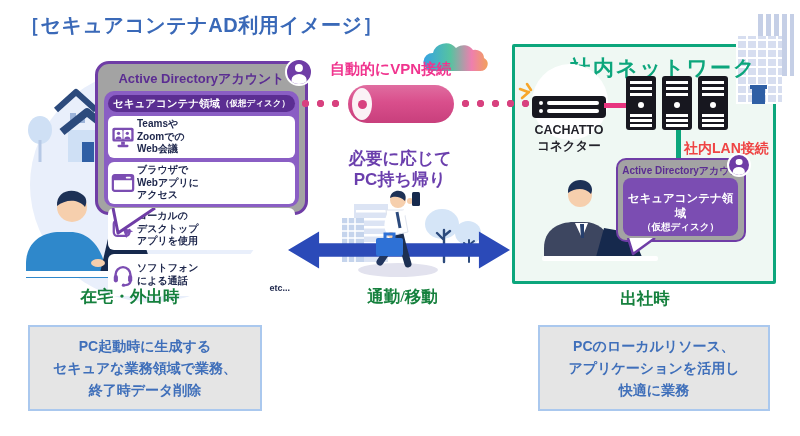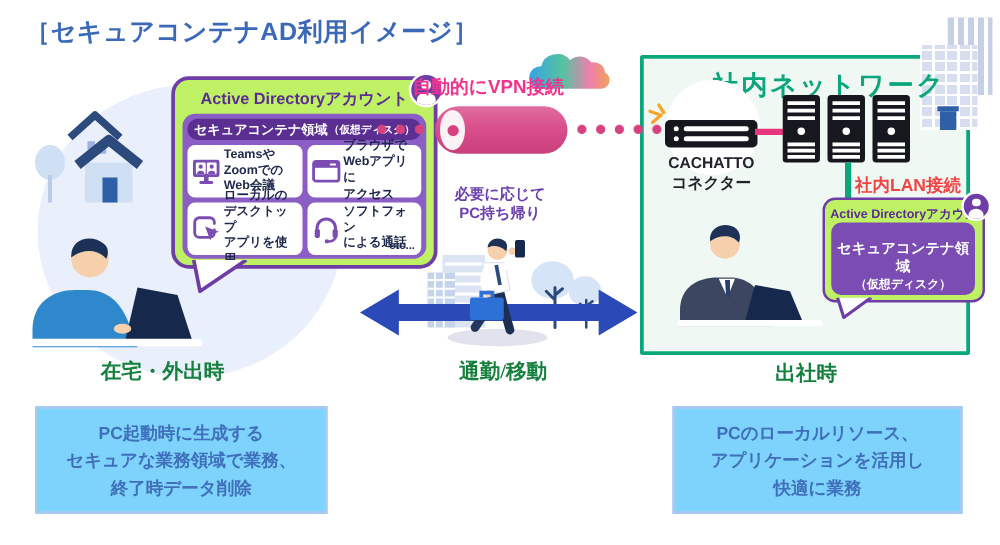--- a/index.html
+++ b/index.html
@@ -8,41 +8,41 @@
   .abs{position:absolute;}
   .pre{white-space:pre-line;}
 
   
   .title{left:20px;top:12px;font-size:20px;font-weight:bold;color:#3a69b8;letter-spacing:.5px;}
 
   
   .home-circle{left:30px;top:68px;width:244px;height:234px;border-radius:50%;background:#e9effb;}
 
   
-  .bubble{background:#bef264;border:3px solid #6f3da6;border-radius:14px;box-sizing:border-box;margin-left:42px;}
+  .bubble{background:#a3a3a3;border:3px solid #6f3da6;border-radius:14px;box-sizing:border-box;}
   .bubble-l{left:95px;top:61px;width:213px;height:154px;}
   .bubble-r{left:616px;top:158px;width:130px;height:84px;border-width:2.5px;border-radius:10px;}
   .bub-head{width:100%;text-align:center;font-weight:bold;color:#5b2d92;}
   .bubble-l .bub-head{position:absolute;top:6px;left:0;font-size:13px;}
   .bubble-r .bub-head{position:absolute;top:4px;left:0;font-size:10px;}
   .avatar{position:absolute;border-radius:50%;background:#6f3da6;border:2px solid #fff;overflow:hidden;}
   .avatar::before{content:"";position:absolute;top:18%;left:50%;transform:translateX(-50%);
     width:34%;height:34%;border-radius:50%;background:#fff;}
   .avatar::after{content:"";position:absolute;top:58%;left:50%;transform:translateX(-50%);
     width:62%;height:48%;border-radius:50% 50% 0 0;background:#fff;}
   .avatar-l{right:-8px;top:-6px;width:24px;height:24px;}
   .avatar-r{right:-7px;top:-7px;width:20px;height:20px;}
   .tail{position:absolute;}
 
   .zone-wrap{position:absolute;left:6px;top:27px;width:195px;height:116px;background:#8a5ec4;border-radius:10px;}
   .zone-bar{margin:4px 4px 0;height:17px;background:#5b2e92;border-radius:9px;
     display:flex;align-items:center;justify-content:center;color:#fff;font-weight:bold;}
   .zone-bar .zl{font-size:10.5px;}
   .zone-bar .zs{font-size:8.5px;margin-left:1px;}
-  .feat-grid{display:grid;grid-template-columns:1fr 1fr;gap:4px;margin:4px;}
+  .feat-grid{display:grid;grid-template-columns:1fr;gap:4px;margin:4px;}
   .feat{position:relative;background:#fff;border-radius:6px;height:42px;display:flex;
     align-items:center;padding:2px 3px;box-sizing:border-box;gap:2px;}
   .feat .txt{font-size:10px;font-weight:bold;color:#20294e;line-height:1.28;}
   .feat .icon{flex:0 0 24px;width:24px;height:24px;}
   .feat .suffix{position:absolute;right:5px;bottom:3px;font-size:9px;font-weight:bold;color:#20294e;}
 
   .zone-box-r{position:absolute;left:5px;top:18px;width:115px;height:58px;background:#7b4db2;
     border-radius:8px;color:#fff;text-align:center;}
   .zone-box-r .zl{display:block;margin-top:13px;font-size:11.5px;font-weight:bold;}
   .zone-box-r .zs{display:block;font-size:9.5px;font-weight:bold;}
@@ -50,21 +50,21 @@
   
   .vpn-label{left:330px;top:60px;width:145px;font-size:15px;font-weight:bold;color:#f0348e;}
   .tube{left:348px;top:85px;width:106px;height:38px;border-radius:19px;
     background:linear-gradient(180deg,#e06da0 0%,#d94f8c 45%,#c83f7c 100%);}
   .tube-mouth{position:absolute;left:4px;top:3px;width:20px;height:32px;border-radius:50%;background:#fbf2f6;}
   .tube-dot{position:absolute;left:10px;top:15px;width:9px;height:9px;border-radius:50%;background:#d8417f;}
   .dots{height:9px;background-image:radial-gradient(circle 4px at center,#d8417f 85%,rgba(216,65,127,0) 100%);
     background-size:15px 9px;background-repeat:repeat-x;}
   .dots-a{left:298px;top:99px;width:46px;}
   .dots-b{left:458px;top:99px;width:76px;}
-  .carry-label{left:335px;top:148px;width:130px;text-align:center;font-size:12px;font-weight:bold;
+  .carry-label{left:335px;top:148px;width:130px;text-align:center;font-size:17px;font-weight:bold;
     color:#6b3fad;line-height:1.25;}
   .arrow{left:288px;top:230px;width:222px;height:40px;background:#2b4ab8;
     clip-path:polygon(0 50%,14% 4%,14% 33%,86% 33%,86% 4%,100% 50%,86% 96%,86% 67%,14% 67%,14% 96%);}
 
   
   .office-box{left:512px;top:44px;width:264px;height:240px;border:3px solid #0ca67c;background:#eff8f3;
     box-sizing:border-box;border-radius:2px;}
   .net-label{left:528px;top:54px;font-size:21px;font-weight:bold;color:#0ca67c;letter-spacing:2px;margin-left:42px;}
   .conn-circle{left:532px;top:64px;width:76px;height:76px;border-radius:50%;background:#fff;}
   .connector{left:532px;top:96px;width:74px;height:22px;background:#17171f;border-radius:4px;}
@@ -86,21 +86,21 @@
     background-image:repeating-linear-gradient(0deg,#fff 0 2px,rgba(255,255,255,0) 2px 9px),
                      repeating-linear-gradient(90deg,#fff 0 2px,rgba(255,255,255,0) 2px 10px);}
   .bld-door{position:absolute;left:16px;bottom:0;width:13px;height:15px;background:#2f5fa5;}
   .bld-door::before{content:"";position:absolute;left:-2px;top:-4px;width:17px;height:4px;background:#2f5fa5;}
 
   
   .scene-label{font-size:16.5px;font-weight:bold;color:#15803d;text-align:center;}
   .lab-left{left:40px;top:286px;width:180px;}
   .lab-mid{left:330px;top:286px;width:145px;font-family:Liberation Serif, serif;}
   .lab-right{left:575px;top:288px;width:140px;}
-  .note{top:325px;height:86px;background:#7dd3fc;border:2px solid #aac8ee;box-sizing:border-box;
+  .note{top:325px;height:86px;background:#e5e5e5;border:2px solid #aac8ee;box-sizing:border-box;
     display:flex;align-items:center;justify-content:center;text-align:center;
     font-size:14px;font-weight:bold;color:#3f6fba;line-height:1.58;}
   .note1{left:28px;width:234px;}
   .note2{left:283px;width:232px;}
   .note3{left:538px;width:232px;}
 </style>
 </head>
 <body>
 
 <div id="stage">

